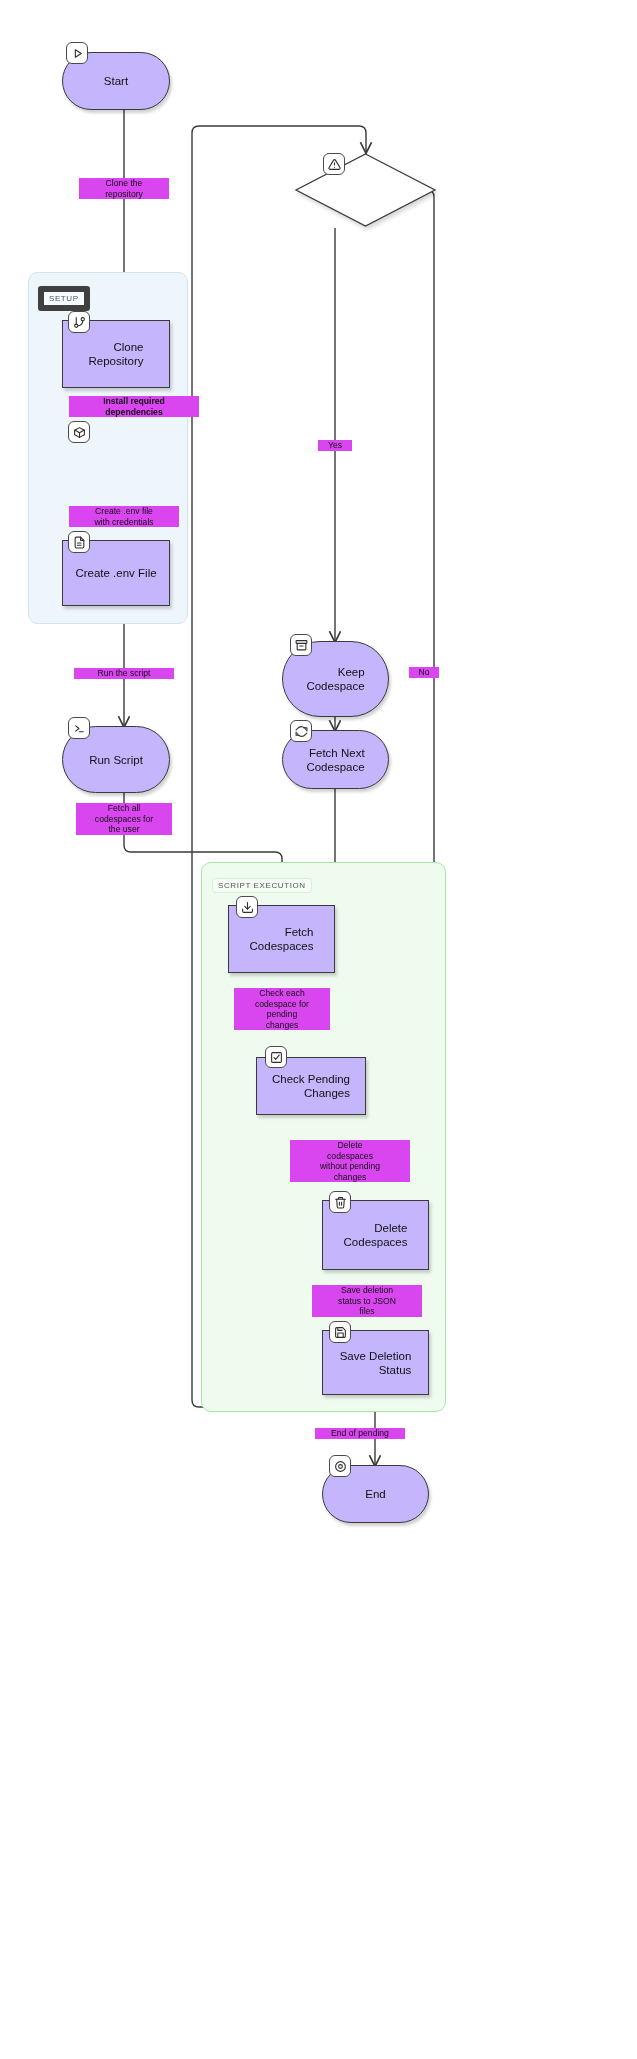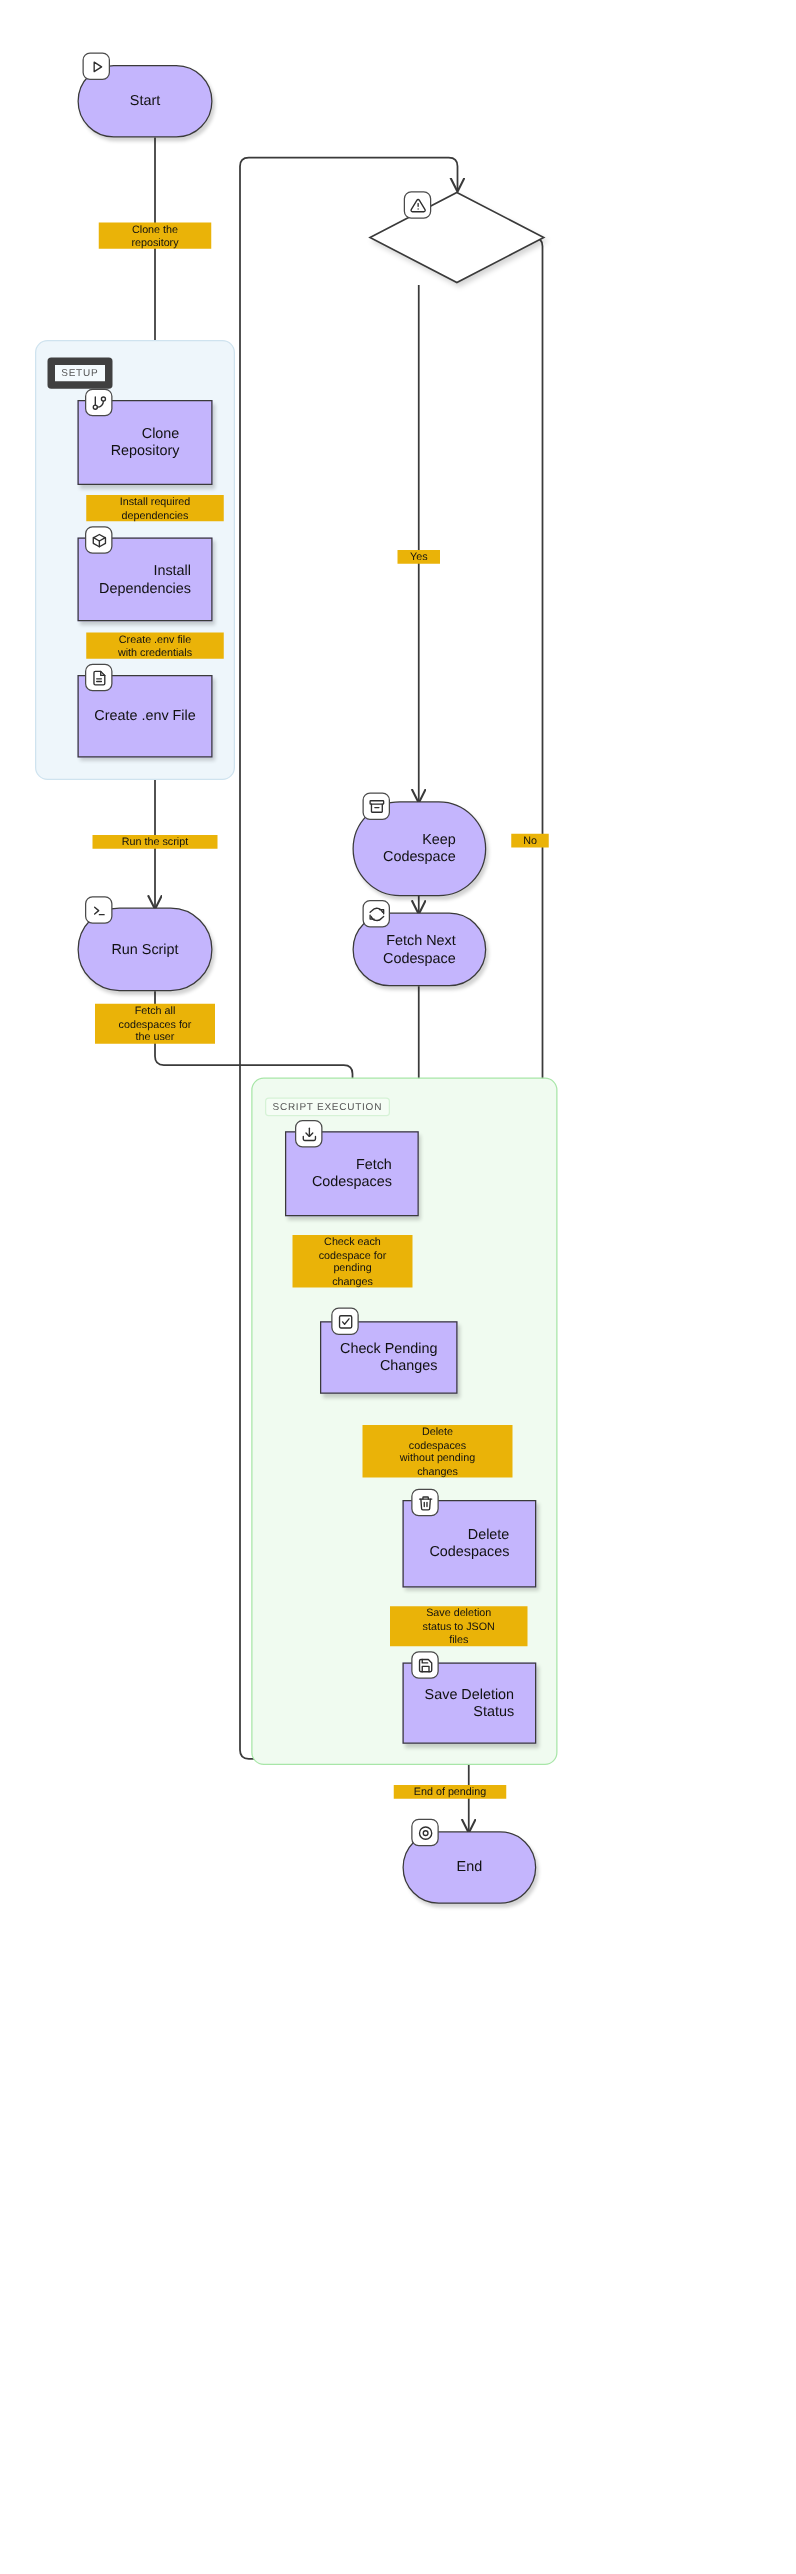--- a/index.html
+++ b/index.html
@@ -36,21 +36,21 @@
 
   
   .badge{position:absolute;width:22px;height:22px;box-sizing:border-box;
          background:#fff;border:1.3px solid #4a4a4a;border-radius:6px;
          display:flex;align-items:center;justify-content:center;
          z-index:5;}
   .badge svg{display:block;}
 
   
   .elabel{position:absolute;font-size:8.6px;line-height:10.5px;color:#111;
-          text-align:center;background:#eab308;white-space:pre-line;}
+          text-align:center;background:#d946ef;white-space:pre-line;}
 </style>
 </head>
 <body>
 
 <div id="stage">
 
 
   <svg id="edges" viewBox="0 0 637 2059" xmlns="http://www.w3.org/2000/svg">
     <defs>
       <marker id="ah" markerWidth="10" markerHeight="10" refX="7" refY="4" orient="auto" markerUnits="strokeWidth">
@@ -113,24 +113,20 @@
   </div>
   <div class="badge" style="left:68px;top:311px;">
     <svg width="13" height="13" viewBox="0 0 24 24" fill="none" stroke="#2f2f2f" stroke-width="2" stroke-linecap="round" stroke-linejoin="round">
       <line x1="6" y1="3" x2="6" y2="15"></line>
         <circle cx="18" cy="6" r="3"></circle>
       <circle cx="6" cy="18" r="3"></circle>
         <path d="M18 9a9 9 0 0 1-9 9"></path>
       </svg>
   </div>
 
-  <div class="node rect" style="left:62px;top:430px;width:108px;height:67px;">
-    <span class="lbl">Install
-Dependencies</span>
-  </div>
   <div class="badge" style="left:68px;top:421px;">
     <svg width="13" height="13" viewBox="0 0 24 24" fill="none" stroke="#2f2f2f" stroke-width="2" stroke-linecap="round" stroke-linejoin="round">
       <path d="M21 16V8l-9-5-9 5v8l9 5 9-5z"></path>
         <polyline points="3.3,7.5 12,12.5 20.7,7.5"></polyline>
       <line x1="12" y1="12.5" x2="12" y2="21"></line>
       </svg>
   </div>
 
   <div class="node rect" style="left:62px;top:540px;width:108px;height:66px;">
     <span class="lbl">Create .env File</span>
@@ -247,21 +243,21 @@
   <div class="badge" style="left:329px;top:1455px;">
     <svg width="13" height="13" viewBox="0 0 24 24" fill="none" stroke="#2f2f2f" stroke-width="2" stroke-linecap="round" stroke-linejoin="round">
       <circle cx="12" cy="12" r="9"></circle>
         <circle cx="12" cy="12" r="3.5"></circle>
       </svg>
   </div>
 
   <div class="elabel" style="left:79px;top:178px;width:90px;">Clone the
 repository</div>
 
-  <div class="elabel" style="left:69px;top:396px;width:110px;">Install required
+  <div class="elabel" style="left:69px;top:396px;width:130px;font-weight:bold;">Install required
 dependencies</div>
 
   <div class="elabel" style="left:69px;top:506px;width:110px;">Create .env file
 with credentials</div>
 
   <div class="elabel" style="left:74px;top:668px;width:100px;">Run the script</div>
 
   <div class="elabel" style="left:76px;top:803px;width:96px;">Fetch all
 codespaces for
 the user</div>

